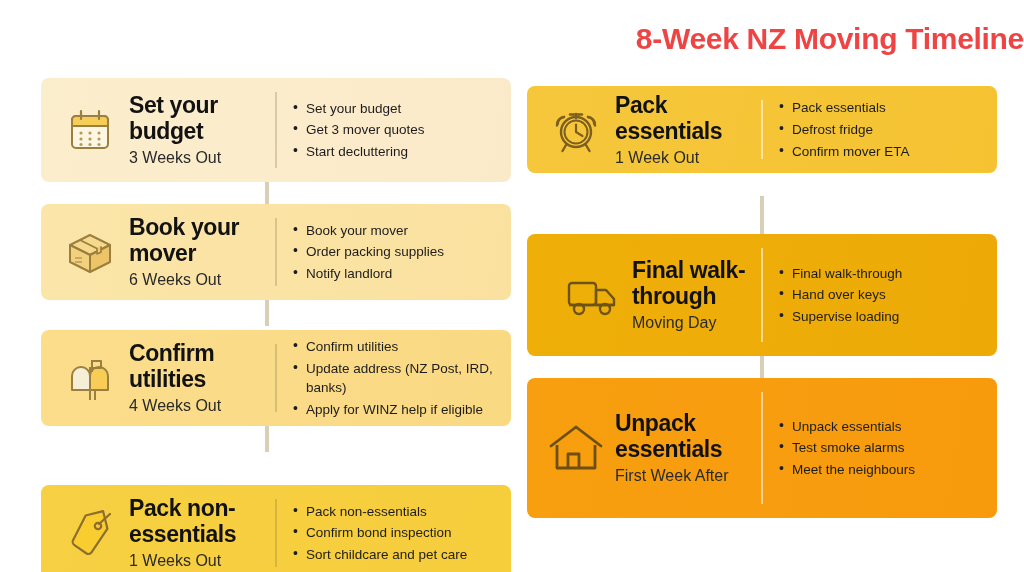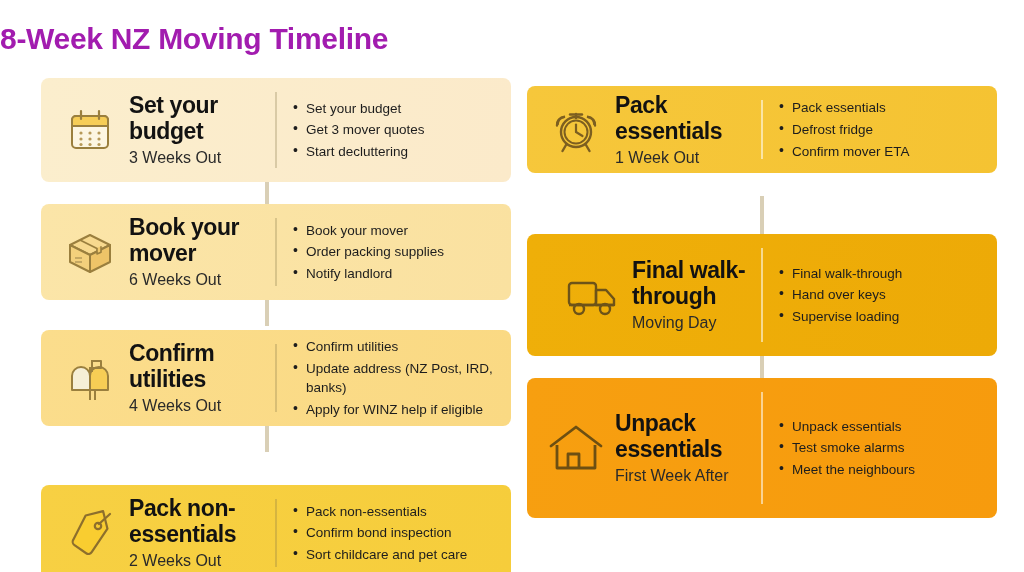--- a/index.html
+++ b/index.html
@@ -12,24 +12,24 @@
   #page {
     position: relative;
     width: 1024px; height: 572px;
     background: #ffffff;
   }
 
   
   .title {
     position: absolute;
     top: 22px; left: 0; width: 1024px;
-    text-align: left;
+    text-align: right;
     font-size: 30px;
     font-weight: 700;
-    color: #a21caf;
+    color: #ef4444;
     letter-spacing: -0.3px;
   }
 
   
   .col {
     position: absolute;
     top: 78px;
     width: 470px;
   }
   .col-left  { left: 41px; }
@@ -219,21 +219,21 @@
     <div class="card c-l4" style="top:374px; height:96px;margin-top:33px;">
       <div class="card-icon">
         <svg width="54" height="52" viewBox="0 0 54 52">
           <path d="M27 8 L45 8 L45 26 L24 45 a4 4 0 0 1 -5.6 -0.3 L9 34 a4 4 0 0 1 0.2 -5.6 Z" transform="rotate(-14 27 26)" fill="#f9cd30" stroke="#8d6f2c" stroke-width="2.2" stroke-linejoin="round"></path>
           <circle cx="35" cy="19" r="3.2" fill="none" stroke="#8d6f2c" stroke-width="2.2"></circle>
           <line x1="36" y1="17" x2="47" y2="7" stroke="#8d6f2c" stroke-width="2.2" stroke-linecap="round"></line>
         </svg>
       </div>
       <div class="card-head">
         <div class="card-title">Pack non-essentials</div>
-        <div class="card-when">2 Weeks Out</div>
+        <div class="card-when">1 Weeks Out</div>
       </div>
       <div class="divider"></div>
       <ul class="bullets">
         <li>Pack non-essentials</li>
         <li>Confirm bond inspection</li>
         <li>Sort childcare and pet care</li>
       </ul>
     </div>
 
   </div>

